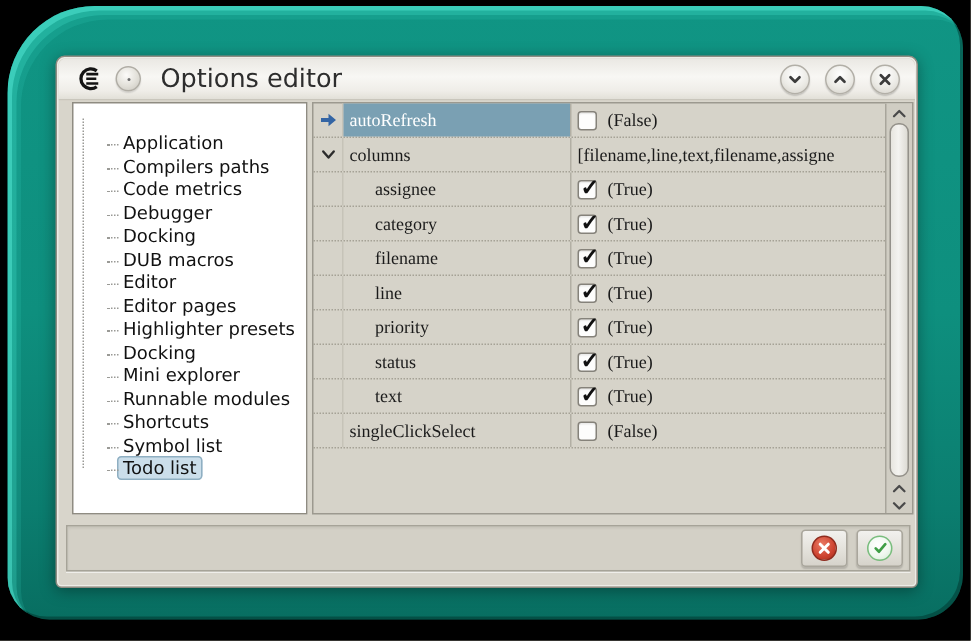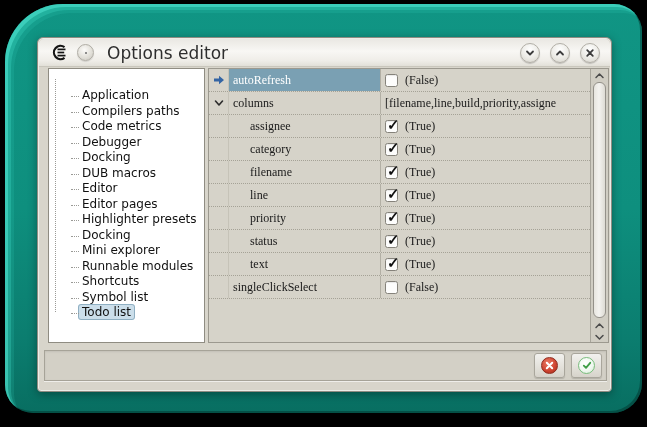--- a/index.html
+++ b/index.html
@@ -161,21 +161,21 @@
       </div>
 
       <div class="grow">
         <div class="gutter">
           <svg width="10" height="8" viewBox="0 0 10 8">
             <path d="M1.5 2 L5 6 L8.5 2" stroke="#2c2c2c" stroke-width="1.6" fill="none" stroke-linecap="round" stroke-linejoin="round"></path>
           </svg>
         </div>
         <div class="ncell">columns</div>
         <div class="vcell">
-          <span>[filename,line,build,priority,assigne</span>
+          <span>[filename,line,text,filename,assigne</span>
         </div>
       </div>
 
       <div class="grow child">
         <div class="gutter"></div>
         <div class="ncell">assignee</div>
         <div class="vcell">
           <span class="cb checked"></span>
           <span>(True)</span>
         </div>

